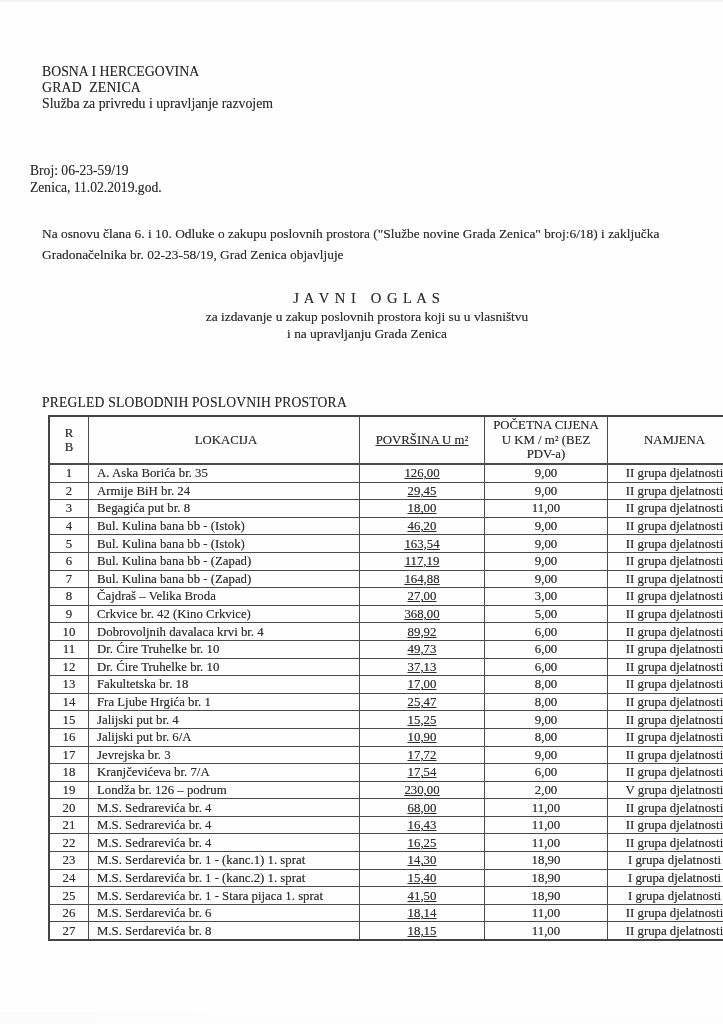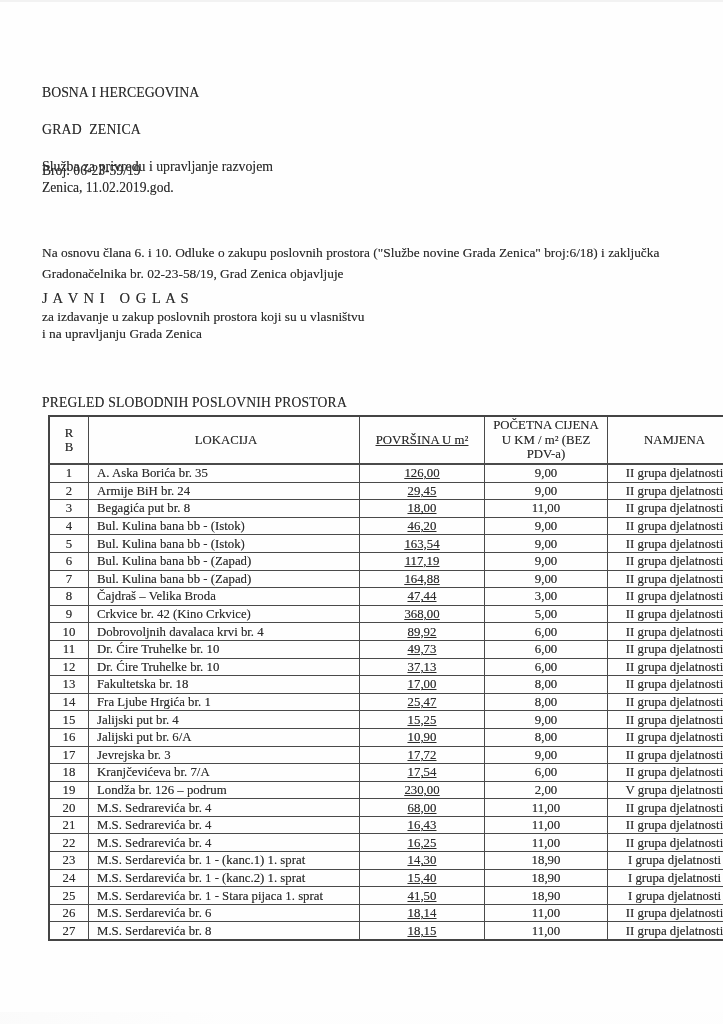--- a/index.html
+++ b/index.html
@@ -17,28 +17,28 @@
   }
   
   .page:after{
     content:"";position:absolute;left:0;right:0;bottom:0;height:14px;
     background:linear-gradient(to right,#f7f7f7 0%,#fdfdfd 30%,#fdfdfd 100%);
     opacity:.5;pointer-events:none;
   }
   .txt{ text-shadow:0 0 .6px rgba(60,60,60,.55); }
 
   .letterhead{position:absolute;left:42px;top:62px;font-size:13.8px;line-height:16.2px;}
-  .letterhead div{white-space:pre;margin-top:21px;}
+  .letterhead div{white-space:pre;}
   .org-bold{font-weight:normal;letter-spacing:.2px;}
 
-  .refblock{position:absolute;left:42px;top:161px;font-size:13.6px;line-height:16.5px;}
-
-  .intro{position:absolute;left:42px;top:221px;width:650px;font-size:13.4px;line-height:21px;margin-top:19px;}
-
-  .titleblock{position:absolute;left:42px;top:288px;width:650px;text-align:left;}
+  .refblock{position:absolute;left:30px;top:161px;font-size:13.6px;line-height:16.5px;}
+
+  .intro{position:absolute;left:42px;top:221px;width:650px;font-size:13.4px;line-height:21px;}
+
+  .titleblock{position:absolute;left:42px;top:288px;width:650px;text-align:center;}
   .title-main{font-size:14.6px;white-space:pre;letter-spacing:1px;margin-bottom:2px;}
   .title-sub{font-size:13.4px;line-height:16.5px;}
 
   .caption{position:absolute;left:42px;top:393px;font-size:13.6px;letter-spacing:.2px;}
 
   table.premises{
     position:absolute;left:48px;top:413px;
     width:643px;border-collapse:collapse;table-layout:fixed;
     font-size:12.8px;color:#2d2d2d;
   }
@@ -150,21 +150,21 @@
           <td class="c-rb">7</td>
           <td class="c-lok">Bul. Kulina bana bb - (Zapad)</td>
           <td class="c-pov">164,88</td>
           <td class="c-cij">9,00</td>
           <td class="c-nam">II grupa djelatnosti</td>
         </tr>
 
         <tr>
           <td class="c-rb">8</td>
           <td class="c-lok">Čajdraš – Velika Broda</td>
-          <td class="c-pov">47,44</td>
+          <td class="c-pov">27,00</td>
           <td class="c-cij">3,00</td>
           <td class="c-nam">II grupa djelatnosti</td>
         </tr>
 
         <tr>
           <td class="c-rb">9</td>
           <td class="c-lok">Crkvice br. 42 (Kino Crkvice)</td>
           <td class="c-pov">368,00</td>
           <td class="c-cij">5,00</td>
           <td class="c-nam">II grupa djelatnosti</td>

